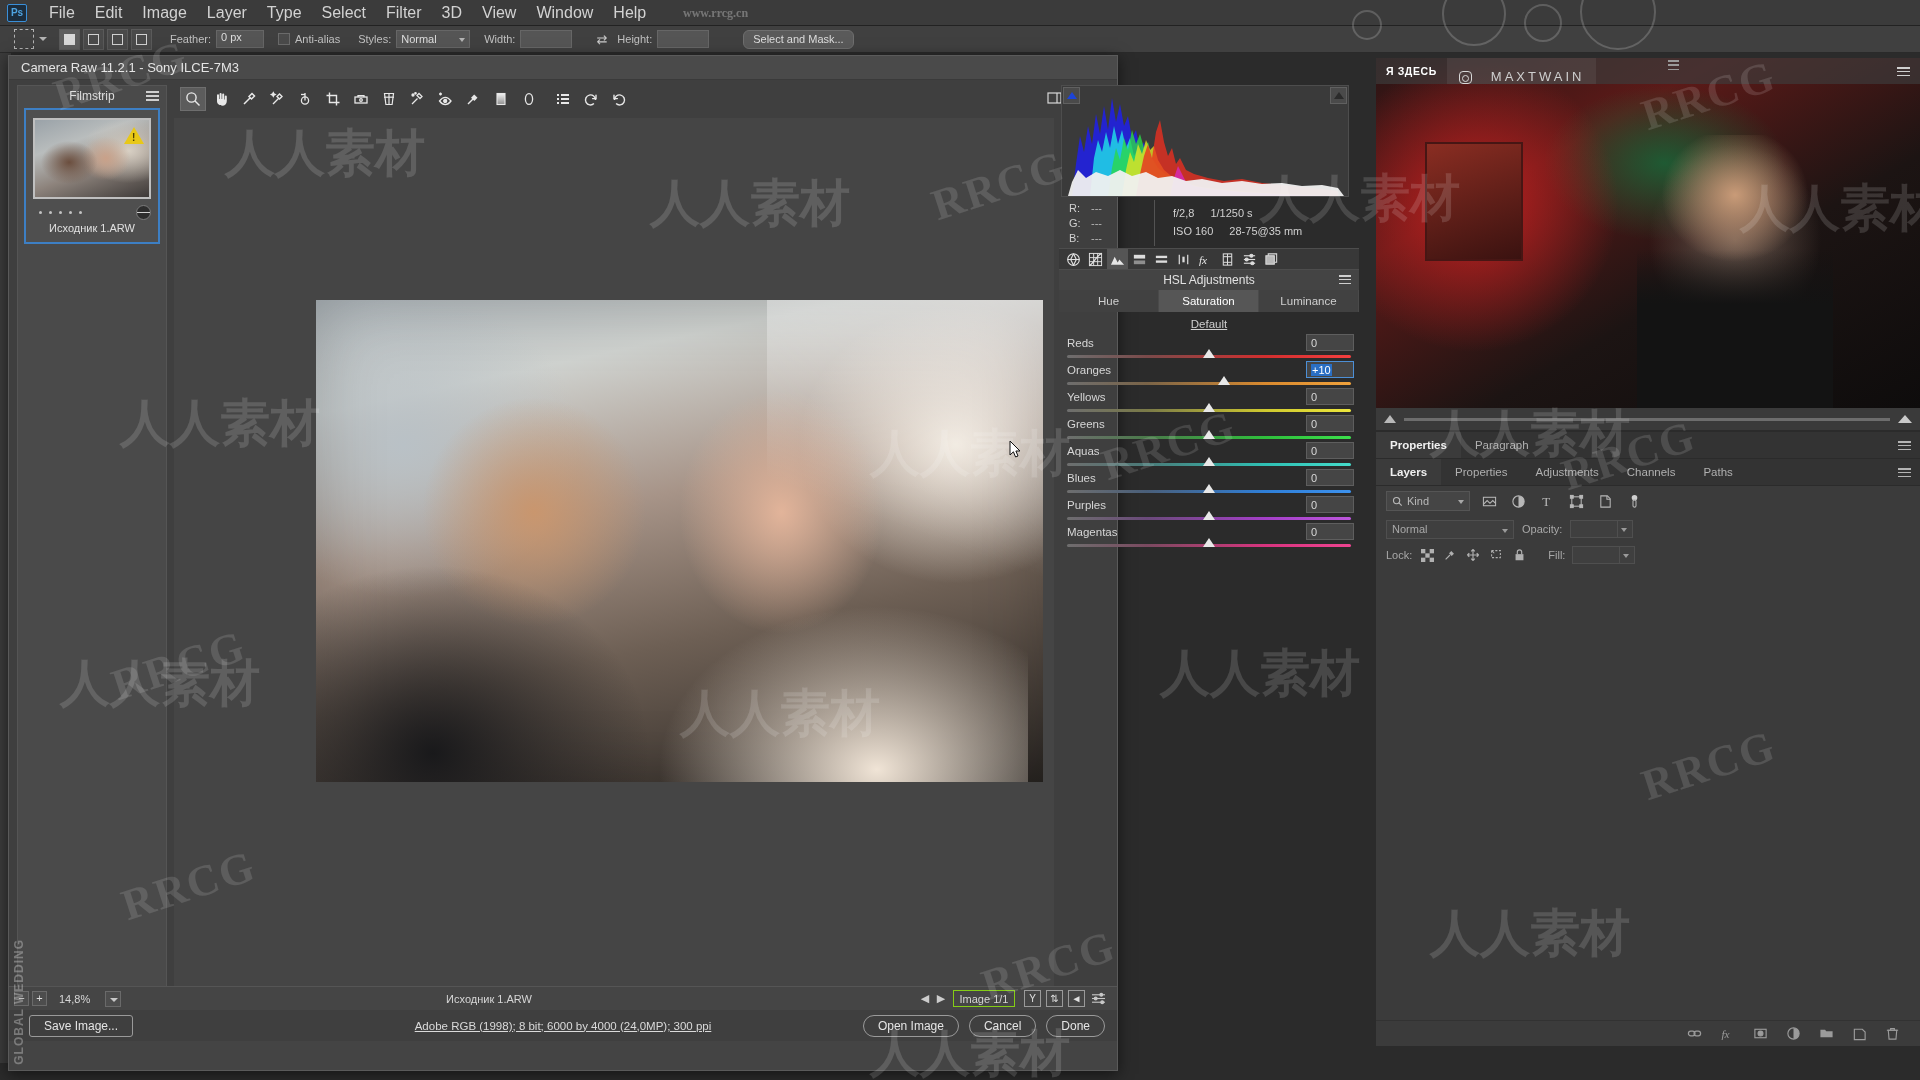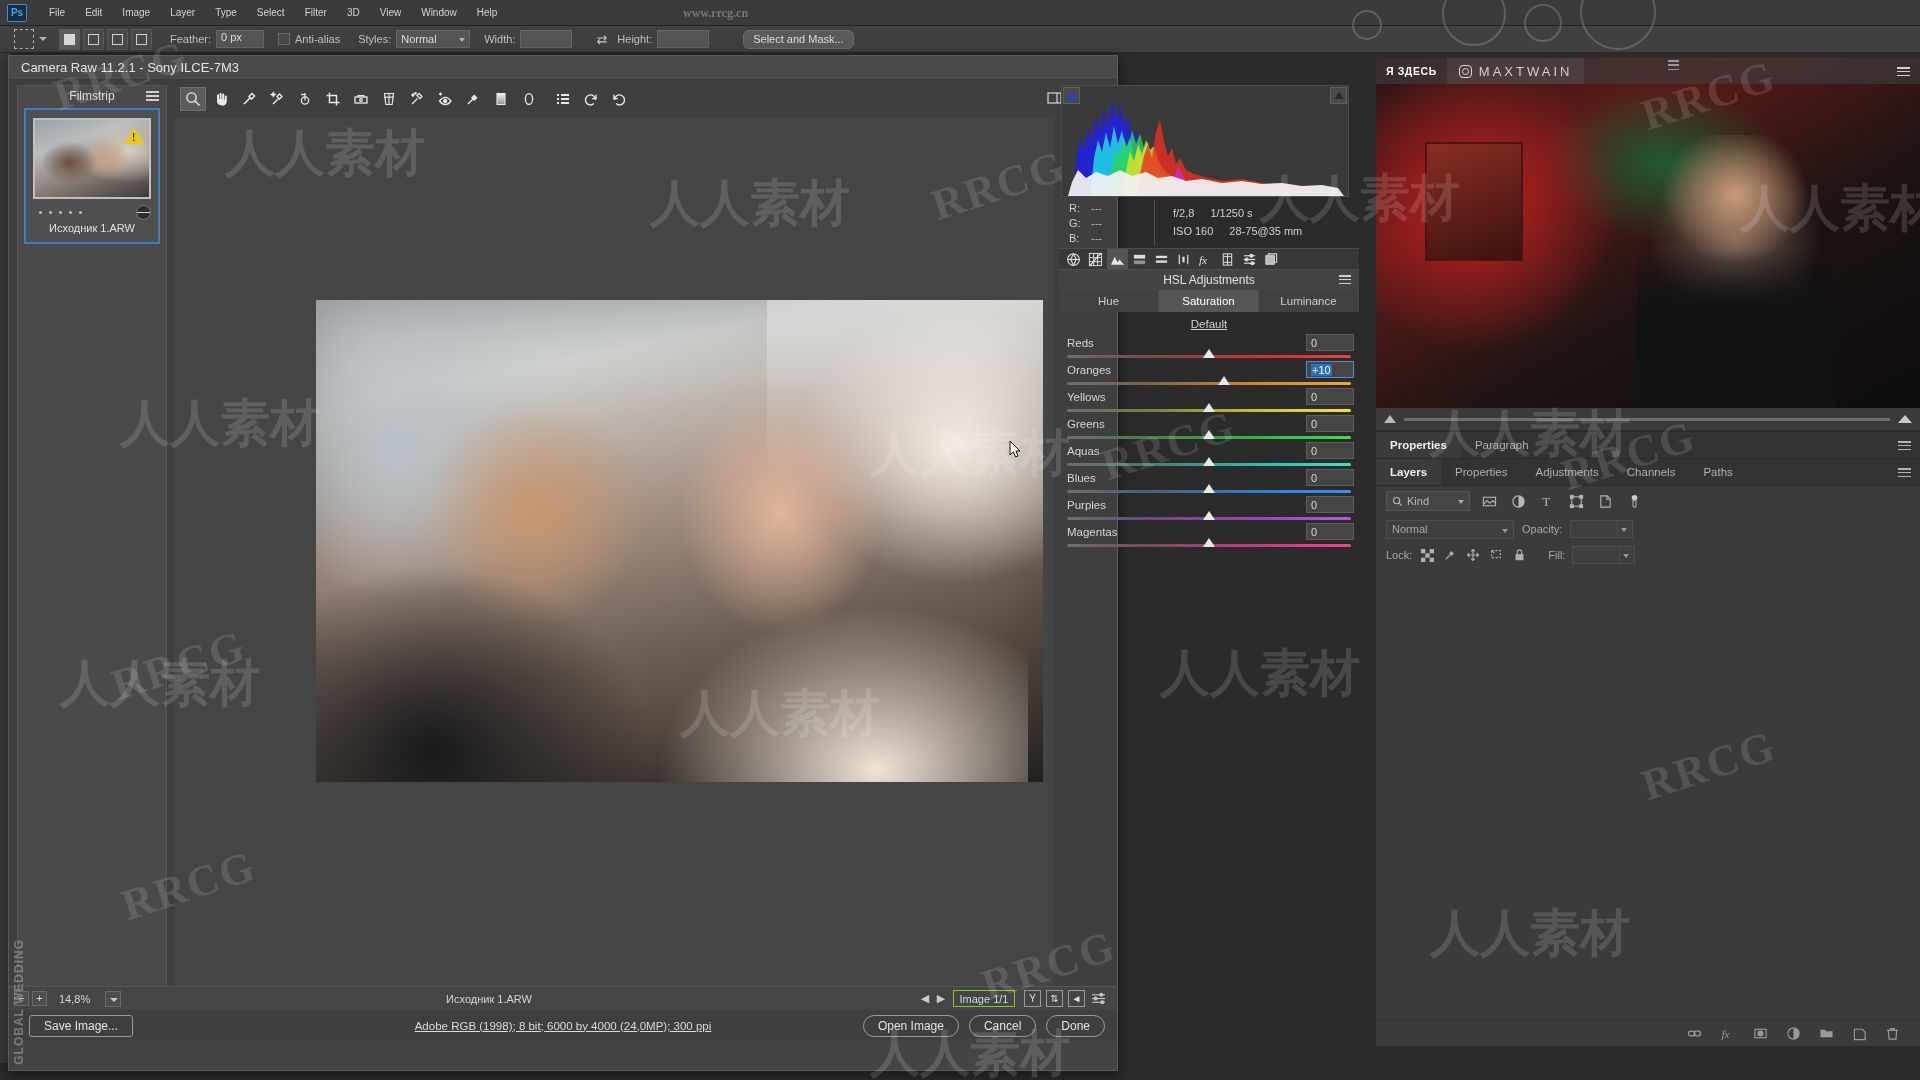--- a/index.html
+++ b/index.html
@@ -19,21 +19,21 @@
     border-bottom: 1px solid #222;
   }
   .ps-logo {
     width: 20px; height: 18px; margin-left: 7px; margin-right: 12px;
     background: #1c2d3d; border: 1px solid #3a8fd8; border-radius: 2px;
     color: #4ea3e0; font-size: 10px; font-weight: bold;
     display: flex; align-items: center; justify-content: center;
     font-family: "Liberation Sans", sans-serif;
   }
   .ps-menu-item {
-    padding: 3px 10px; font-size: 10px; color: #d2d2d2; cursor: default;
+    padding: 3px 10px; font-size: 16px; color: #d2d2d2; cursor: default;
     white-space: nowrap;
   }
 
   
   .ps-optionsbar {
     position: absolute; left: 0; top: 26px; width: 1920px; height: 27px;
     background: #404040; display: flex; align-items: center;
     border-bottom: 1px solid #2a2a2a; font-size: 11px; color: #c0c0c0;
   }
   .opt-tool-icon {
@@ -367,21 +367,21 @@
   }
   .video-topbar {
     position: absolute; left: 0; top: 0; width: 100%; height: 26px;
     background: rgba(60,60,60,.66); display: flex; align-items: center;
   }
   .vb-here {
     font-size: 10.5px; letter-spacing: .6px; color: #fff; font-weight: bold;
     padding: 0 10px; text-transform: uppercase;
   }
   .vb-tag {
-    display: flex; align-items: center; gap: 7px; height: 100%;
+    display: flex; align-items: flex-end; gap: 19px; height: 100%;
     padding: 0 12px; background: rgba(110,100,100,.25);
   }
   .ig-icon { width: 13px; height: 13px; border: 1.5px solid #d8d8d8; border-radius: 4px; position: relative; }
   .ig-icon::after {
     content:''; position:absolute; left:2.5px; top:2.5px; width:5px; height:5px;
     border:1.5px solid #d8d8d8; border-radius:50%;
   }
   .vb-name { font-size: 13px; letter-spacing: 3px; color: #cfcfcf; }
   .vb-menu {
     position: absolute; right: 10px; top: 9px; width: 13px; height: 9px;

